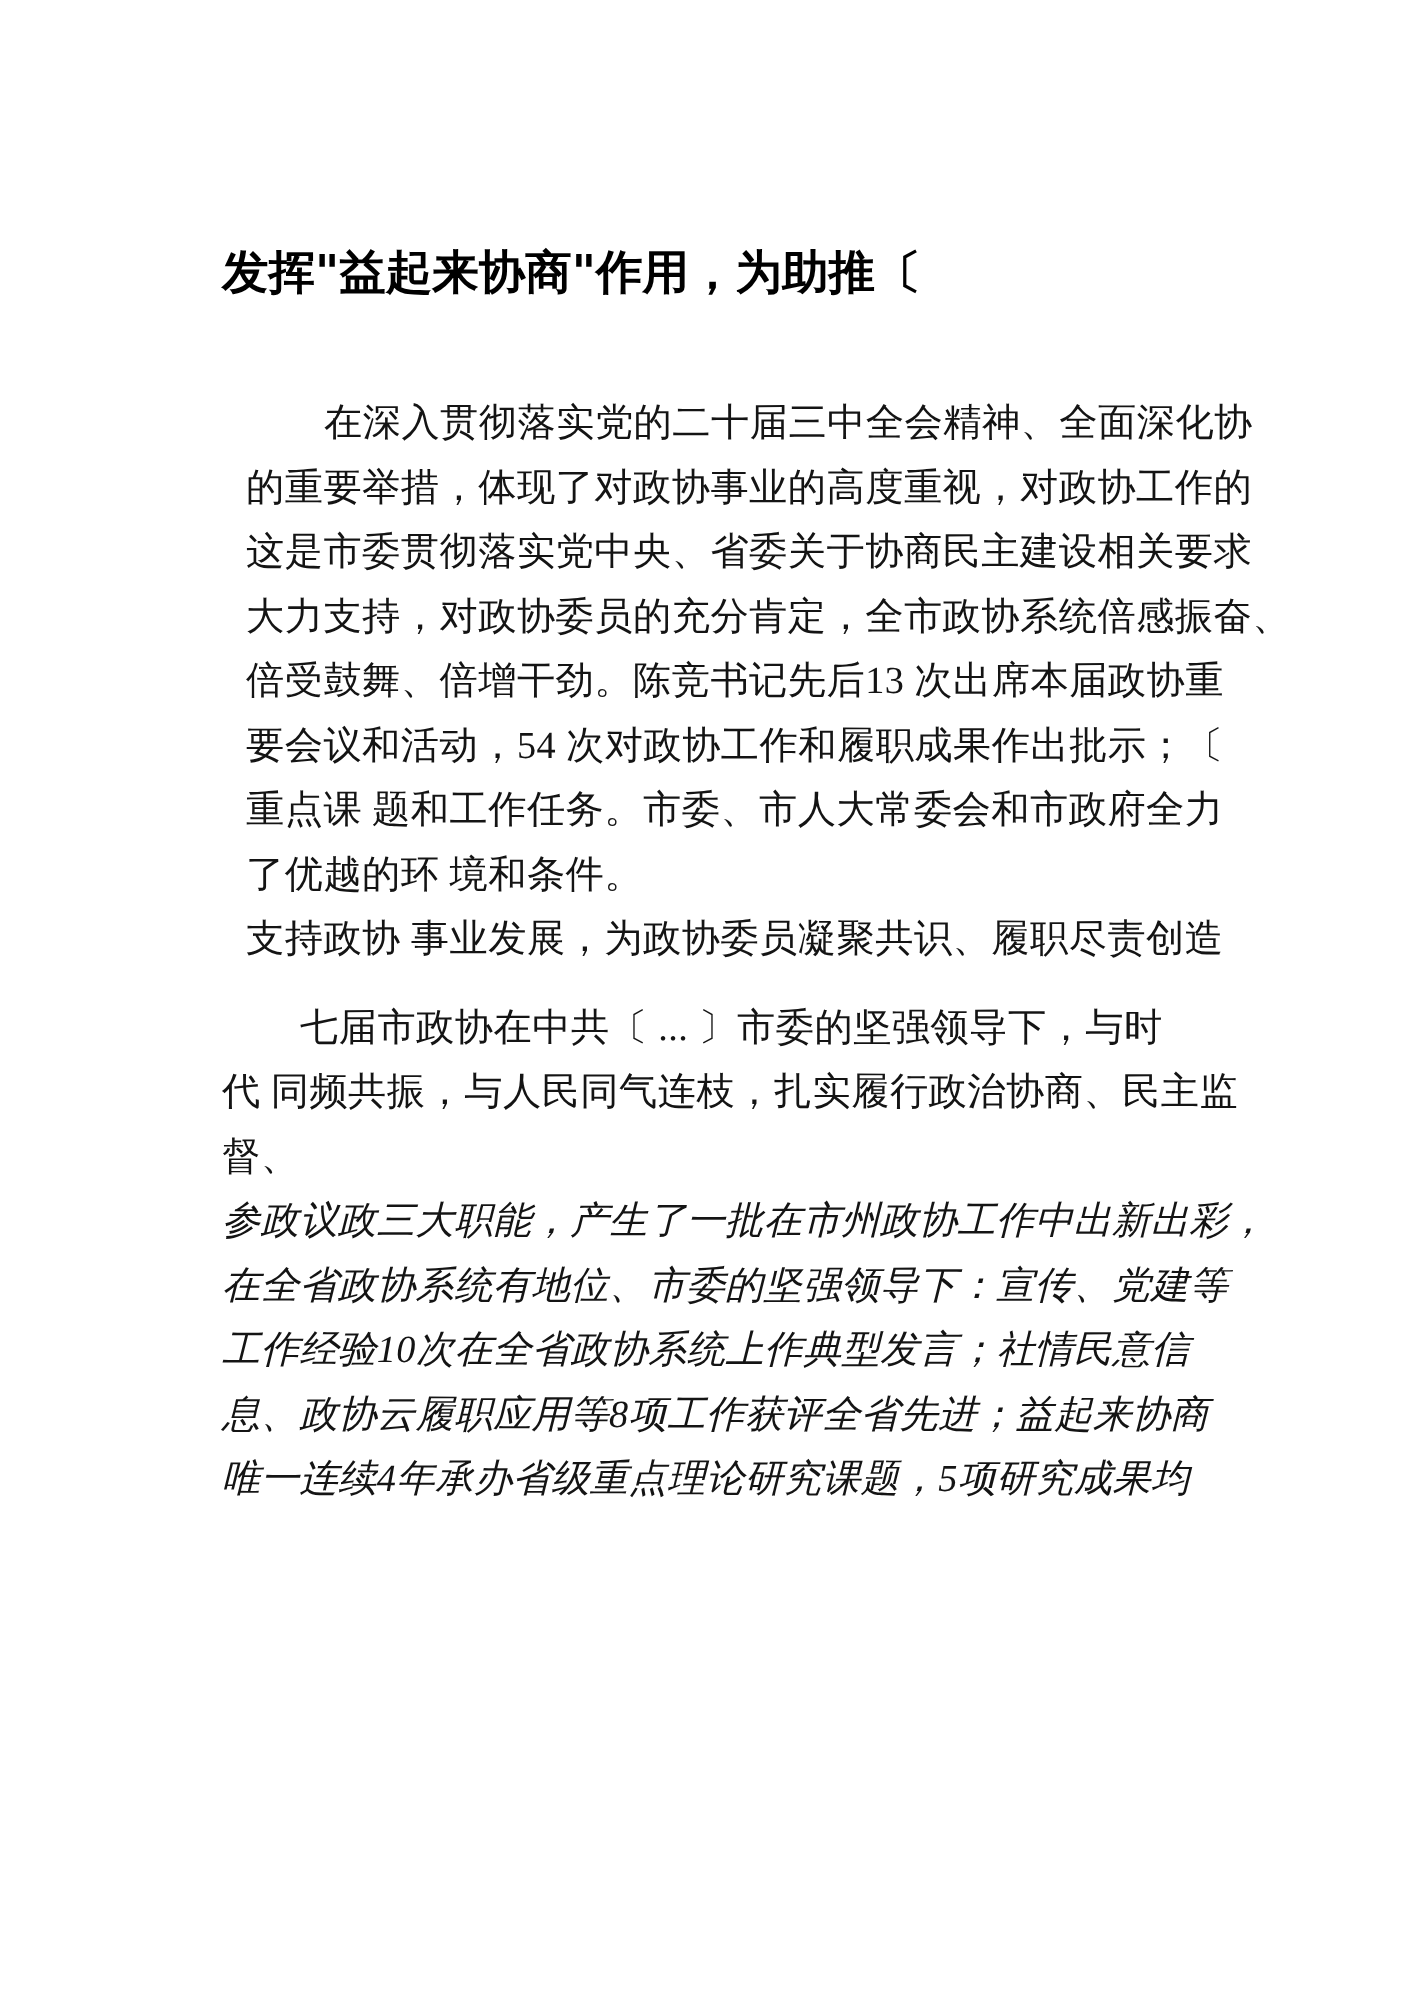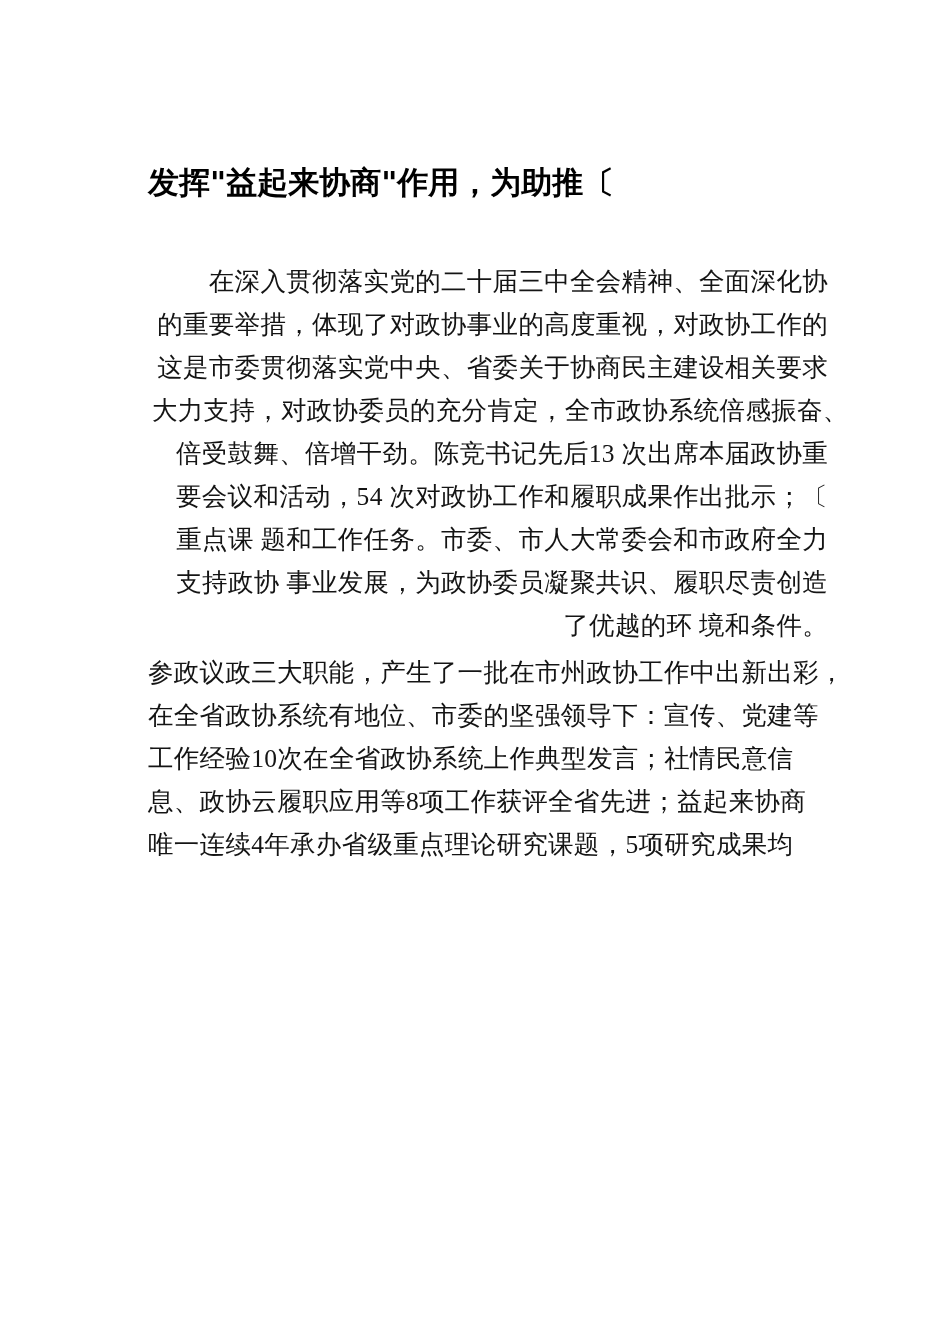--- a/index.html
+++ b/index.html
@@ -73,32 +73,37 @@
 <body>
 
 <div class="page">
   <div class="content">
 
     <h1 class="doc-title">
       <span class="title-line title-line-1">发挥"益起来协商"作用，为助推〔</span>
     </h1>
 
     <div class="body-block">
-      <p class="paragraph" id="p1" style="margin:4px;padding:0;text-align:right;">
+      <p class="paragraph" id="p1" style="margin:16px;padding:0;">
           <span class="para-line indent">在深入贯彻落实党的二十届三中全会精神、全面深化协</span>
           <span class="para-line">的重要举措，体现了对政协事业的高度重视，对政协工作的</span>
           <span class="para-line">这是市委贯彻落实党中央、省委关于协商民主建设相关要求</span>
           <span class="para-line">大力支持，对政协委员的充分肯定，全市政协系统倍感振奋、</span>
           <span class="para-line">倍受鼓舞、倍增干劲。陈竞书记先后13 次出席本届政协重</span>
           <span class="para-line">要会议和活动，54 次对政协工作和履职成果作出批示；〔</span>
           <span class="para-line">重点课 题和工作任务。市委、市人大常委会和市政府全力</span>
+          <span class="para-line">了优越的环 境和条件。</span>
           <span class="para-line">支持政协 事业发展，为政协委员凝聚共识、履职尽责创造</span>
-          <span class="para-line">了优越的环 境和条件。</span>
         </p>
-      <p class="paragraph" id="p3" style="margin:0;padding:0;">
+      <p class="paragraph" id="p2" style="margin:0;padding:0;">
+          <span class="para-line indent">七届市政协在中共〔 ... 〕市委的坚强领导下，与时</span>
+          <span class="para-line">代 同频共振，与人民同气连枝，扎实履行政治协商、民主监</span>
+          <span class="para-line">督、</span>
+        </p>
+      <p class="paragraph" id="p3" style="margin:0;padding:0;font-style:italic;">
           <span class="para-line">参政议政三大职能，产生了一批在市州政协工作中出新出彩，</span>
           <span class="para-line">在全省政协系统有地位、市委的坚强领导下：宣传、党建等</span>
           <span class="para-line">工作经验10次在全省政协系统上作典型发言；社情民意信</span>
           <span class="para-line">息、政协云履职应用等8项工作获评全省先进；益起来协商</span>
           <span class="para-line">唯一连续4年承办省级重点理论研究课题，5项研究成果均</span>
         </p>
     </div>
 
   </div>
 </div>

